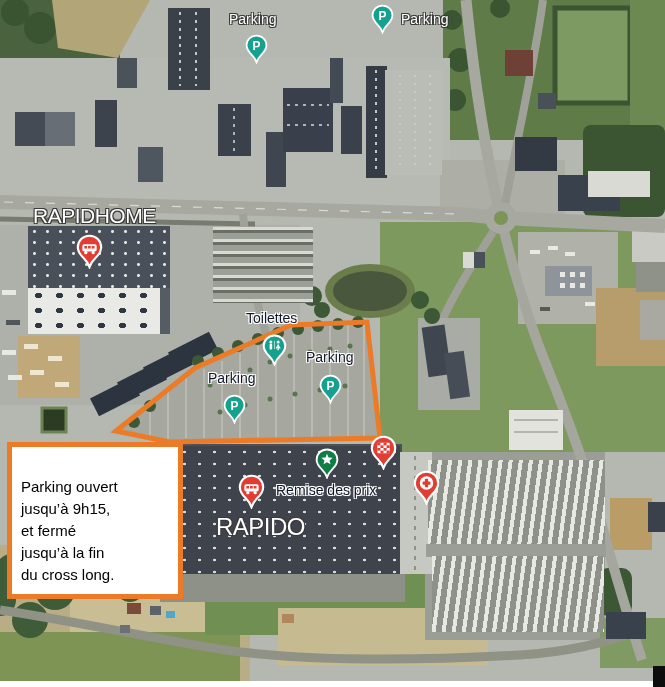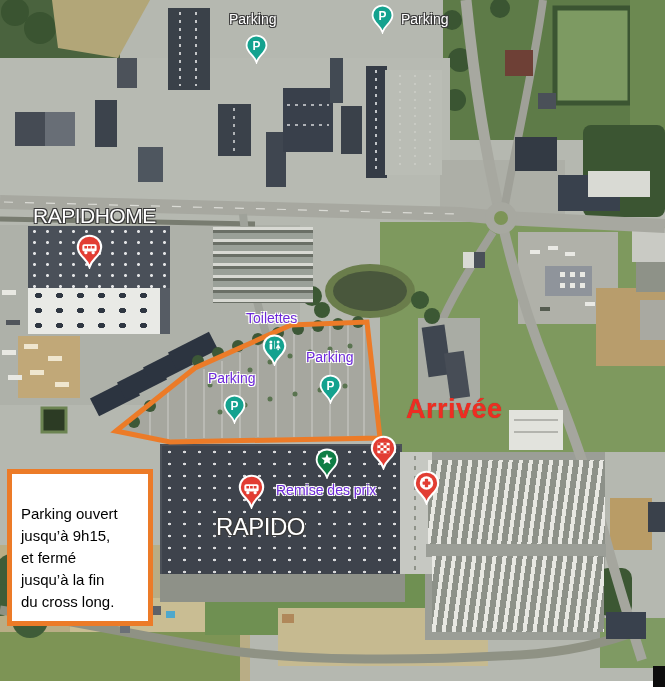--- a/index.html
+++ b/index.html
@@ -22,26 +22,26 @@
   .rv-upper{left:428px;top:460px;width:177px;height:86px;
     background:repeating-linear-gradient(98deg,#e8e8e3 0 4px,#8d9189 4px 10px);}
   .rv-lane{left:426px;top:544px;width:180px;height:13px;background:#9b9e97;}
   .rv-lower{left:432px;top:556px;width:172px;height:76px;
     background:repeating-linear-gradient(98deg,#e8e8e3 0 4px,#8d9189 4px 10px);}
   
   .overlay{position:absolute;left:0;top:0;pointer-events:none;}
   .pin{position:absolute;}
   .maplabel{position:absolute;font-weight:normal;white-space:nowrap;line-height:1;}
   .lab-light{color:#fff;text-shadow:-1px -1px 0 #3a3a3a,1px -1px 0 #3a3a3a,-1px 1px 0 #3a3a3a,1px 1px 0 #3a3a3a;}
-  .lab-dark{color:#6d28d9;text-shadow:-1px -1px 0 #fff,1px -1px 0 #fff,-1px 1px 0 #fff,1px 1px 0 #fff,0 0 2px #fff;}
+  .lab-dark{color:#0f172a;text-shadow:-1px -1px 0 #fff,1px -1px 0 #fff,-1px 1px 0 #fff,1px 1px 0 #fff,0 0 2px #fff;}
   .lab-arrivee{color:#ee2d22;font-size:27px;font-weight:600;letter-spacing:.5px;
     text-shadow:0 0 1px rgba(90,0,0,.45);}
-  .notice{position:absolute;left:7px;top:442px;width:146px;box-sizing:border-box;
+  .notice{position:absolute;left:7px;top:442px;width:176px;box-sizing:border-box;
     background:#fff;border:5px solid #ec7b28;padding:7px 8px 8px 9px;
-    font-size:15px;line-height:22px;color:#000;white-space:pre-line;margin-top:27px;}
+    font-size:15px;line-height:22px;color:#000;white-space:pre-line;}
   .pin svg text{font-family:"Liberation Sans",sans-serif;font-weight:bold;fill:#fff;}
 </style>
 </head>
 <body>
 
 <div class="map">
 
   <svg class="bg" width="665" height="687" viewBox="0 0 665 687">
     <rect width="665" height="687" fill="#b5b8b0"></rect>
     <g>
@@ -367,21 +367,20 @@
       </g>
     </svg>
   </div>
 
   <span class="maplabel lab-light" style="left:229px;top:12px;font-size:14px">Parking</span>
   <span class="maplabel lab-light" style="left:401px;top:12px;font-size:14px">Parking</span>
   <span class="maplabel lab-light" style="left:33px;top:205px;font-size:21px;letter-spacing:-0.5px">RAPIDHOME</span>
   <span class="maplabel lab-dark" style="left:246px;top:311px;font-size:14px">Toilettes</span>
   <span class="maplabel lab-dark" style="left:306px;top:350px;font-size:14px">Parking</span>
   <span class="maplabel lab-dark" style="left:208px;top:371px;font-size:14px">Parking</span>
-  <span class="maplabel lab-arrivee" style="left:406px;top:396px">Arrivée</span>
   <span class="maplabel lab-dark" style="left:276px;top:483px;font-size:14px">Remise des prix</span>
   <span class="maplabel lab-light" style="left:216px;top:515px;font-size:24px;letter-spacing:-0.5px">RAPIDO</span>
 
   <div class="notice">
     <span>Parking ouvert
 jusqu’à 9h15,
 et fermé
 jusqu’à la fin
 du cross long.</span>
   </div>

